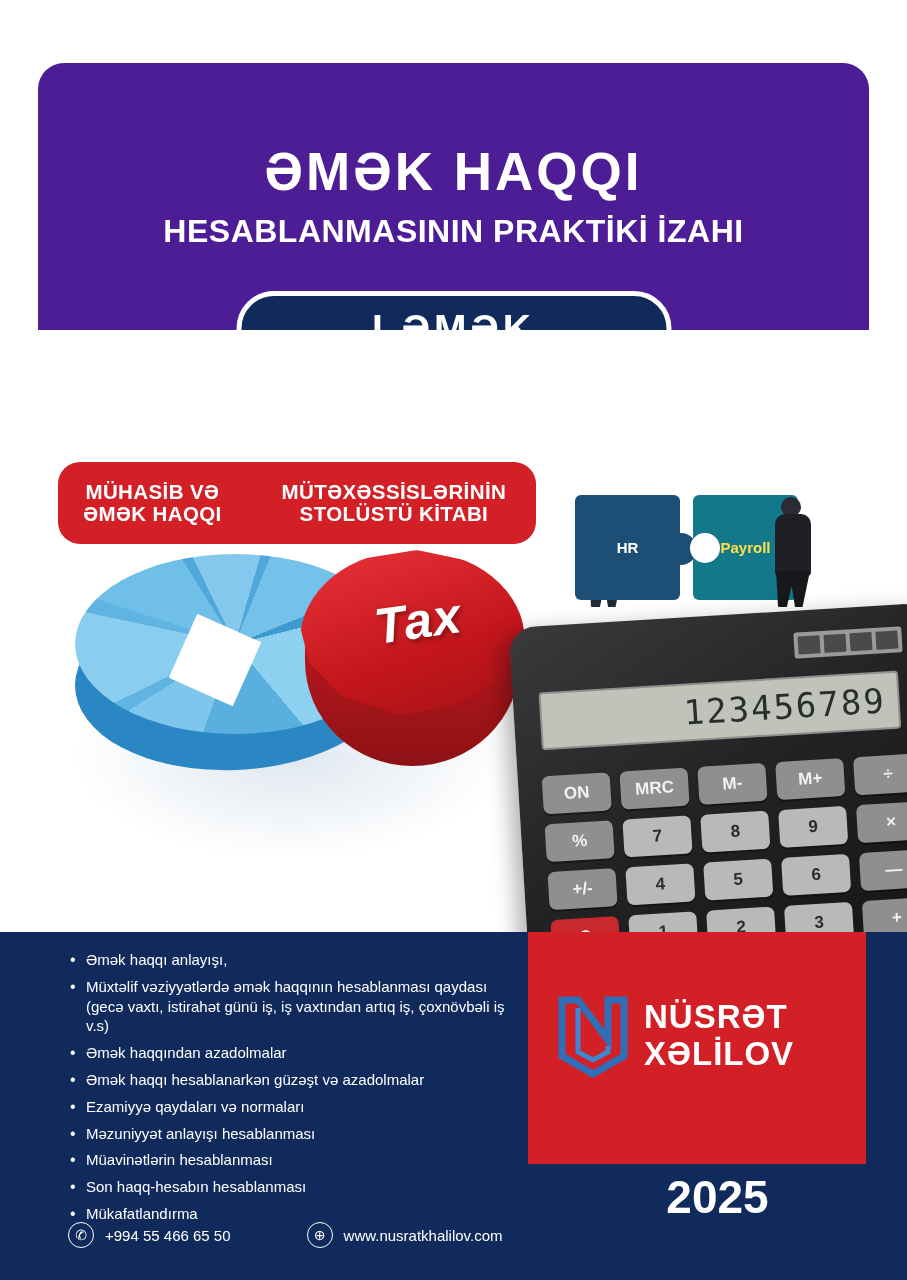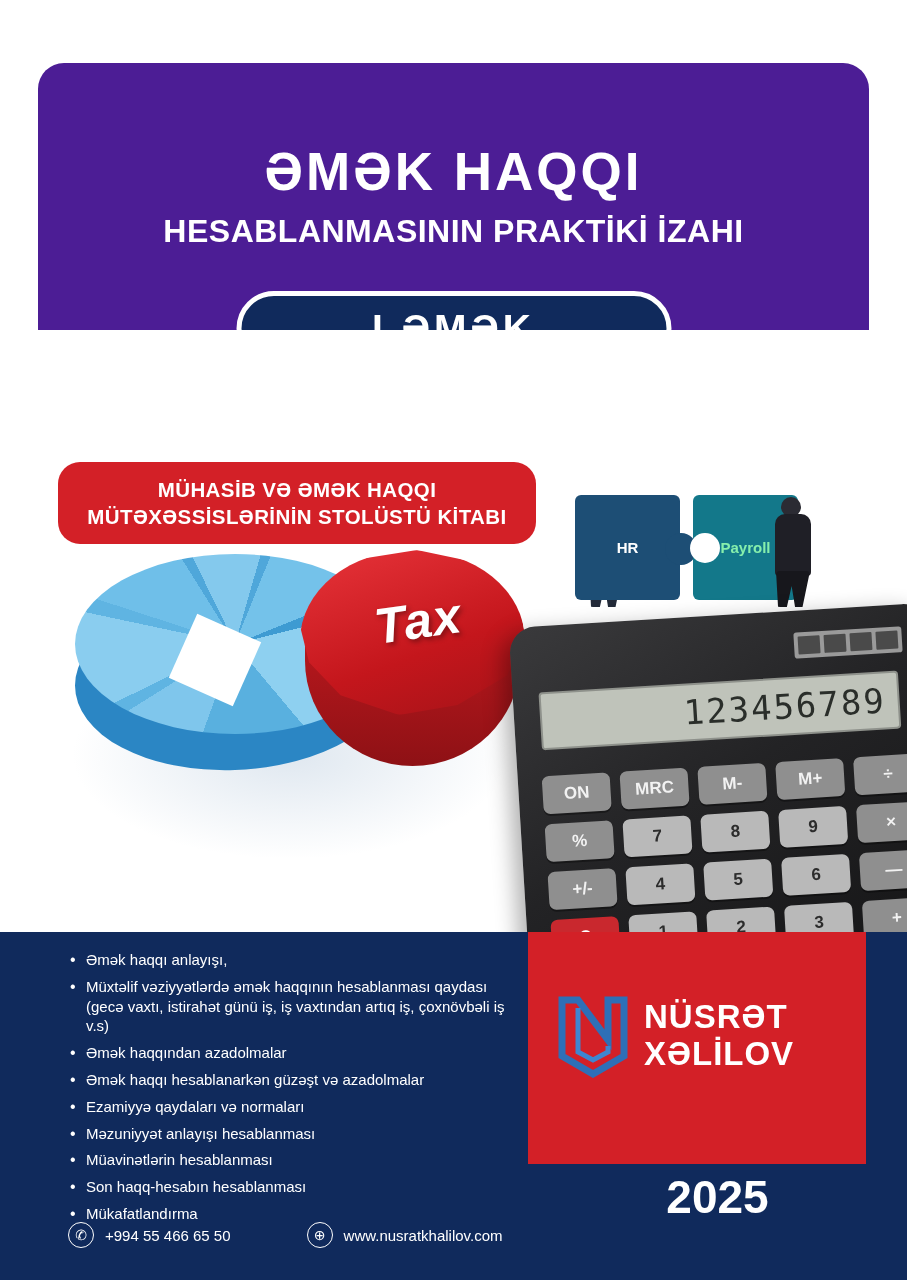--- a/index.html
+++ b/index.html
@@ -60,21 +60,21 @@
     letter-spacing: 4px;
   }
 
   
   .ribbon {
     position: absolute;
     left: 58px; top: 462px;
     width: 478px; height: 82px;
     background: #D32027;
     border-radius: 22px;
-    display: flex; flex-direction: column;
+    display: flex; flex-direction: row;
     align-items: center; justify-content: center;
     gap: 5px;
     z-index: 6;
   }
   .ribbon div {
     color: #ffffff;
     font-size: 20.5px;
     font-weight: bold;
     letter-spacing: 0.4px;
     text-align: center;
@@ -191,21 +191,21 @@
     width: 32px; height: 32px;
     background: #1D4E75;
     border-radius: 50%;
   }
   .puz-right {
     position: absolute;
     left: 118px; top: 0;
     width: 105px; height: 105px;
     background: #13788A;
     border-radius: 6px;
-    color: #86efac;
+    color: #fde047;
     font-size: 15px;
     font-weight: bold;
     display: flex; align-items: center; justify-content: center;
   }
   .puz-right::before {
     content: "";
     position: absolute;
     left: -3px; top: 38px;
     width: 30px; height: 30px;
     background: #ffffff;

